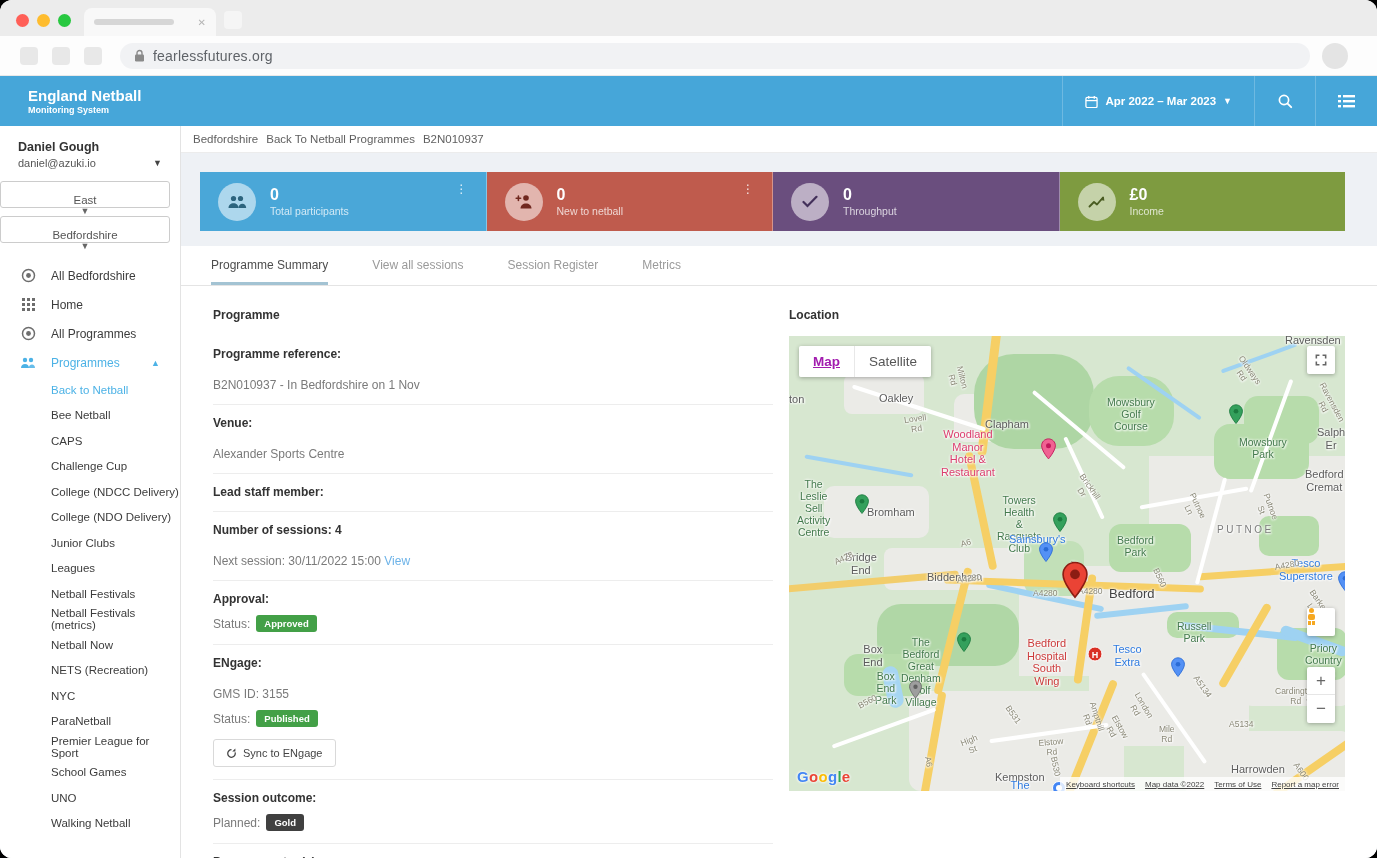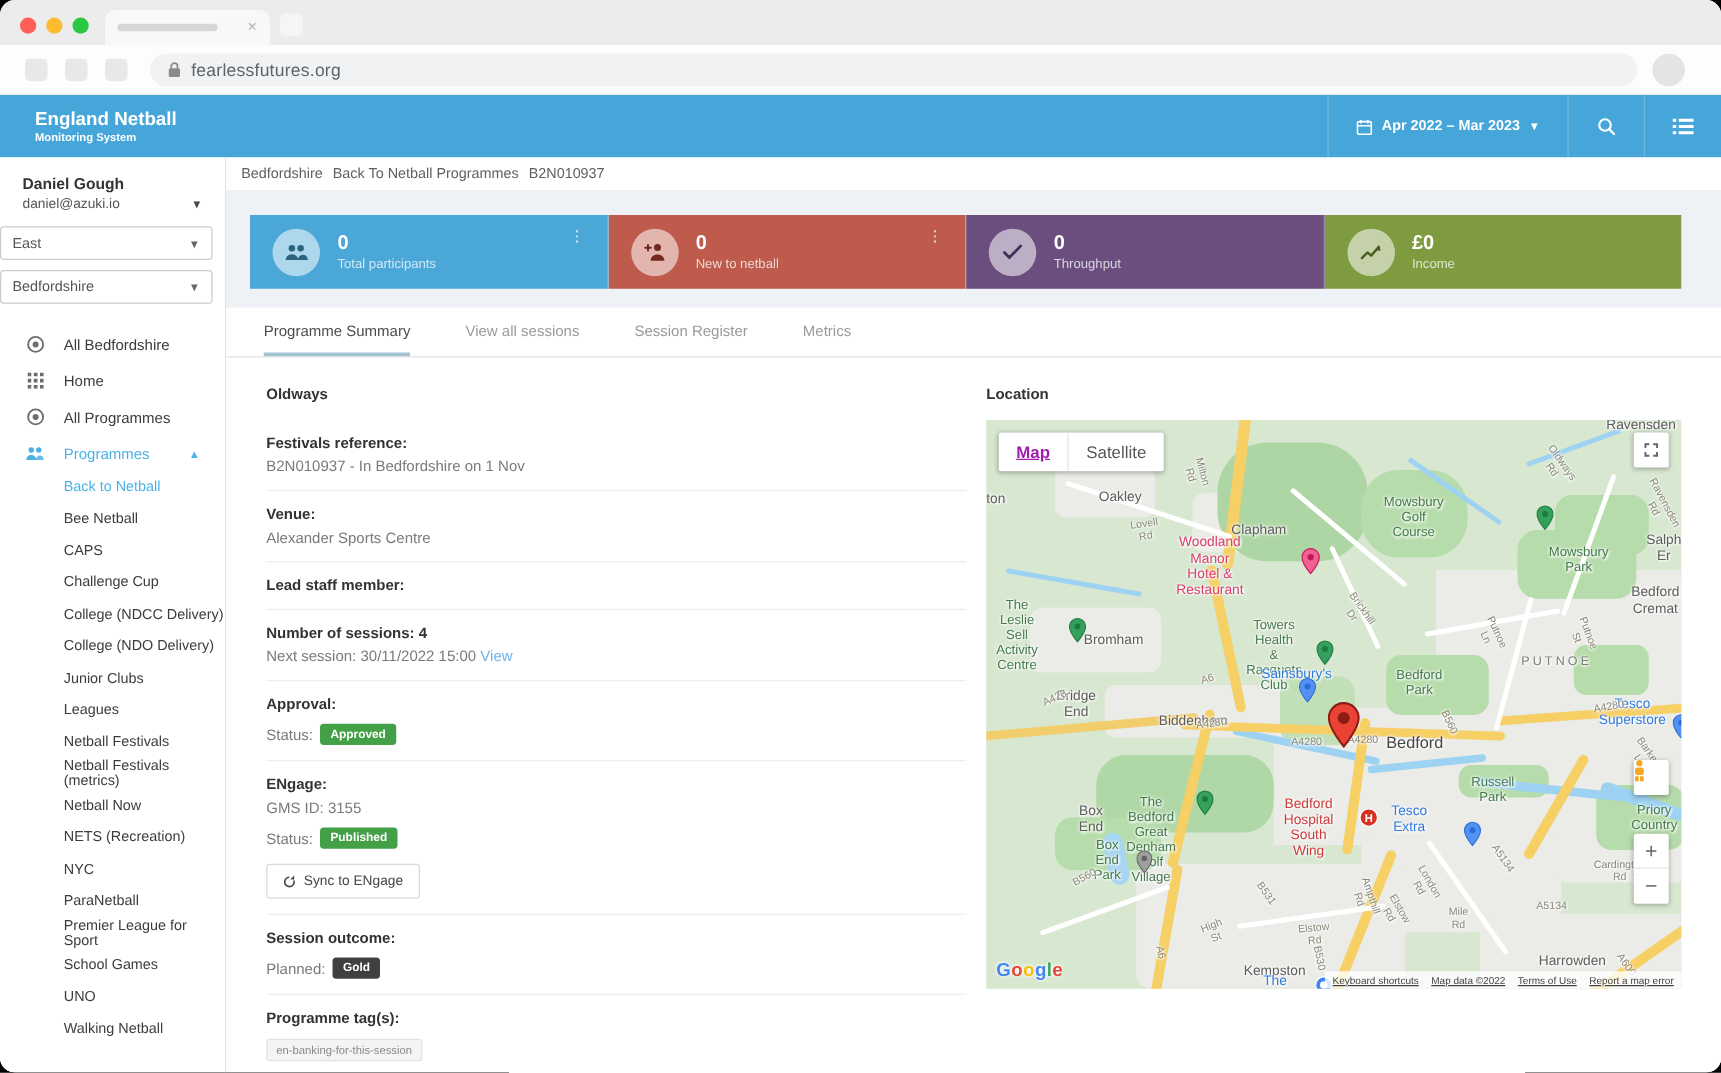--- a/index.html
+++ b/index.html
@@ -36,21 +36,21 @@
   
   .app-body { display:flex; height:732px; background:#eef1f5; }
   .sidebar { width:181px; background:#fff; border-right:1px solid #e3e3e3; flex:none; overflow:hidden; }
   .main { flex:1; overflow:hidden; }
 
   
   .user-block { padding:14px 16px 4px 18px; position:relative; }
   .user-name { font-size:12.5px; font-weight:bold; color:#333; }
   .user-email { font-size:11px; color:#555; margin-top:3px; }
   .user-caret { position:absolute; right:18px; top:32px; font-size:9px; color:#444; }
-  .side-select { margin:8px 10px 0 0; height:27px; border:1px solid #ccc; border-radius:3px; display:flex; align-items:center; padding:0 9px; font-size:11.5px; color:#555; justify-content:space-between; background:#fff; cursor:pointer; }
+  .side-select { margin:8px 10px 0 0; height:27px; border:1px solid #ccc; border-radius:3px; display:flex; align-items:center; padding:12px 9px; font-size:11.5px; color:#555; justify-content:space-between; background:#fff; cursor:pointer;flex-direction:column; }
   .side-select .sel-caret { font-size:9px; color:#666; }
   .nav { margin-top:18px; }
   .nav-row { display:flex; align-items:center; height:29px; padding-left:20px; font-size:12px; color:#3c3c3c; cursor:pointer; position:relative; }
   .nav-row .nicon { width:16px; height:16px; margin-right:15px; display:flex; align-items:center; justify-content:center; }
   .nav-row.active { color:#4cb2e6; }
   .nav-caret-up { position:absolute; right:20px; font-size:9px; color:#4cb2e6; }
   .subnav-item { height:25.5px; display:flex; align-items:center; padding-left:51px; font-size:11.5px; color:#3c3c3c; cursor:pointer; }
   .subnav-item.active { color:#4cb2e6; }
 
   
@@ -74,21 +74,21 @@
   .tabbtn.active { color:#4d4d4d; border-bottom-color:#a3c3d3; }
 
   .panel-body { display:flex; padding:22px 32px 24px 32px; gap:16px; }
   .col-overview { width:560px; flex:none; }
   .col-location { flex:1; }
   .sec-title { font-size:12px; font-weight:bold; color:#333; margin-bottom:14px; }
 
   .ov-row { padding:11px 0 12px; border-bottom:1px solid #ededed; }
   .ov-row:first-of-type { border-top:1px solid #ededed; }
   .ov-label { font-size:12px; font-weight:bold; color:#333; }
-  .ov-value { font-size:12px; color:#7a7a7a; margin-top:5px; }
+  .ov-value { font-size:12px; color:#7a7a7a; margin-top:17px; }
   .ov-inline { font-size:12px; color:#7a7a7a; margin-top:9px; display:flex; align-items:center; gap:6px; }
   a.view-link { color:#6db3e8; text-decoration:none; font-size:12px; }
   .badge { display:inline-block; font-size:9.5px; font-weight:bold; color:#fff; border-radius:3px; padding:3px 8px 3px; }
   .badge-green { background:#43a047; }
   .badge-gold { background:#404040; }
   .tag-chip { display:inline-block; font-size:9px; color:#8a8a8a; background:#f4f4f4; border:1px solid #e2e2e2; border-radius:3px; padding:3px 7px; margin-top:10px; }
   .sync-btn { display:inline-flex; align-items:center; gap:6px; margin-top:12px; font-size:11px; color:#444; background:#fff; border:1px solid #d9d9d9; border-radius:3px; padding:7px 12px; cursor:pointer; }
 
   
   .map { position:relative; width:100%; height:455px; background:#d7e7d0; overflow:hidden; margin-top:4px; }
@@ -352,24 +352,24 @@
 
         <div class="tabbtn active">Programme Summary</div>
             <div class="tabbtn">View all sessions</div>
             <div class="tabbtn">Session Register</div>
             <div class="tabbtn">Metrics</div>
           </div>
 
         <div class="panel-body">
 
           <div class="col-overview">
-            <div class="sec-title">Oldways</div>
+            <div class="sec-title">Programme</div>
 
             <div class="ov-row">
-              <div class="ov-label">Festivals reference:</div>
+              <div class="ov-label">Programme reference:</div>
               <div class="ov-value">B2N010937 - In Bedfordshire on 1 Nov</div>
             </div>
             <div class="ov-row">
               <div class="ov-label">Venue:</div>
               <div class="ov-value">Alexander Sports Centre</div>
             </div>
             <div class="ov-row">
               <div class="ov-label">Lead staff member:</div>
             </div>
             <div class="ov-row">

